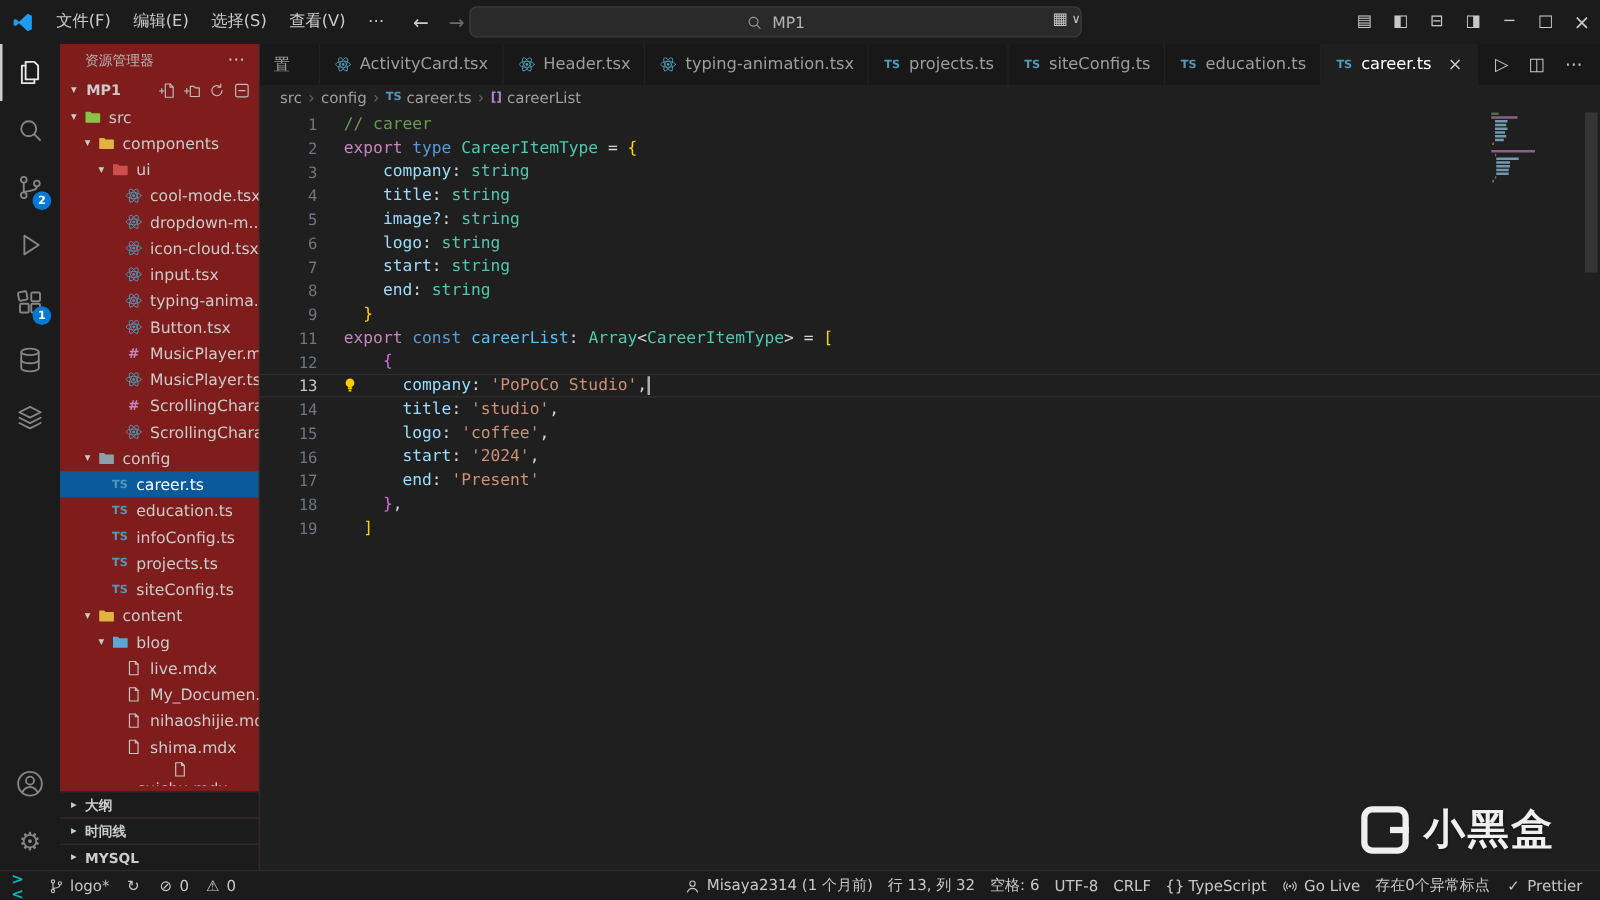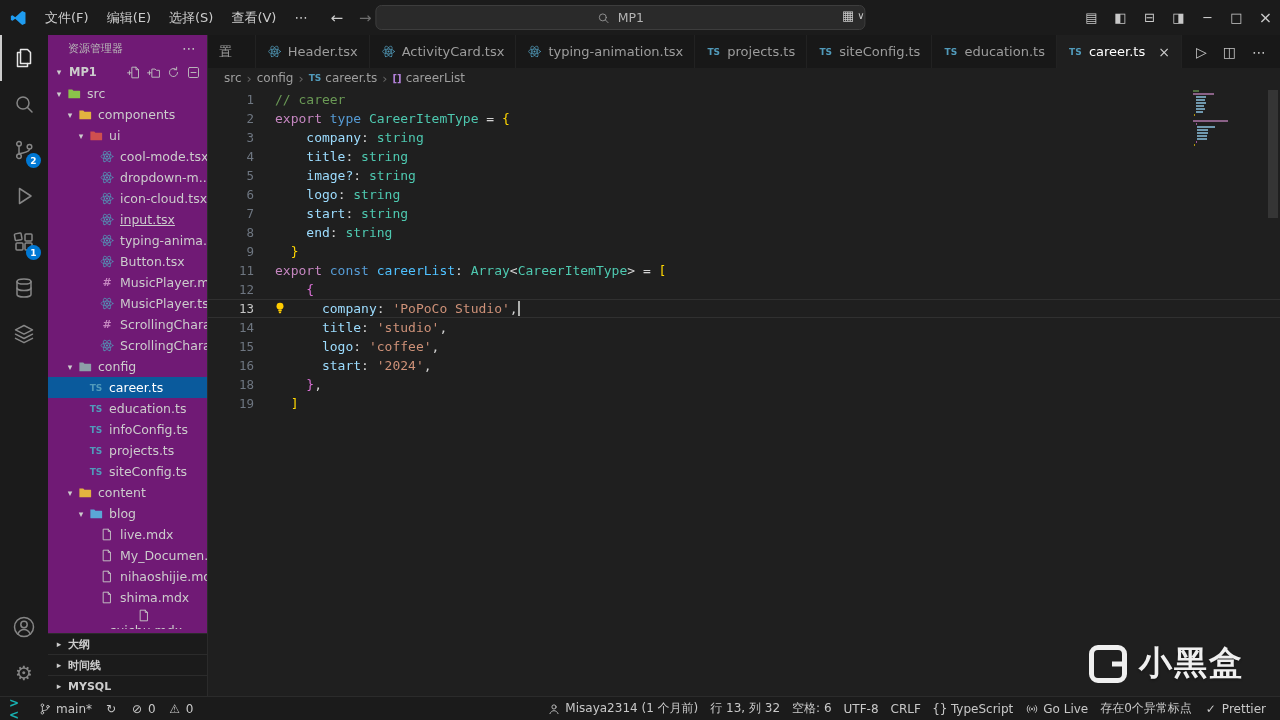--- a/index.html
+++ b/index.html
@@ -37,21 +37,21 @@
   .ab-item { width:48px; height:46px; display:flex; align-items:center; justify-content:center;
     color:#868686; position:relative; font-size:20px; }
   .ab-item.active { color:#e7e7e7; box-shadow:inset 2px 0 0 0 #cccccc; }
   .ab-item .ic { width:24px; height:24px; }
   .badge { position:absolute; right:7px; bottom:5px; min-width:15px; height:15px; border-radius:8px;
     background:var(--accent,#0078d4); color:#fff; font-size:9px; font-weight:bold;
     display:flex; align-items:center; justify-content:center; padding:0 3px; }
   .ab-spacer { flex:1; }
 
   
-  #sidebar { position:absolute; top:35px; left:48px; width:160px; height:661px; background:#701a75;
+  #sidebar { position:absolute; top:35px; left:48px; width:160px; height:661px; background:#7f1d1d;
     border-right:1px solid #2b2b2b; }
   .sb-header { height:26px; display:flex; align-items:center; justify-content:space-between;
     padding:0 10px 0 20px; font-size:11px; color:#b8b8b8; }
   .sb-header .ic { width:16px; height:16px; font-size:14px; color:#c0c0c0; }
   .sb-project { height:22px; display:flex; align-items:center; padding:0 6px 0 4px;
     font-weight:bold; font-size:11.5px; gap:3px; }
   .sb-project .acts { margin-left:auto; display:flex; gap:5px; }
   .sb-project .acts .ic { width:15px; height:15px; color:#bdbdbd; }
   .chev { width:14px; text-align:center; font-size:9px; color:#cccccc; flex:none; }
   #tree { overflow:hidden; }
@@ -329,21 +329,21 @@
         <span class="ic fi" style="color: rgb(81, 154, 186);">
           <svg viewBox="0 0 24 24" style="stroke-width:1.1">
             <circle cx="12" cy="12" r="1.7" style="fill:currentColor;stroke:none"></circle>
             <ellipse cx="12" cy="12" rx="9.5" ry="3.8"></ellipse>
             <ellipse cx="12" cy="12" rx="9.5" ry="3.8" transform="rotate(60 12 12)"></ellipse>
             <ellipse cx="12" cy="12" rx="9.5" ry="3.8" transform="rotate(120 12 12)"></ellipse>
           </svg>
         </span>
         <span class="label">icon-cloud.tsx</span>
       </div>
-      <div class="row" style="padding-left: 37px; text-decoration: underline;">
+      <div class="row" style="padding-left: 37px;">
         <span class="chev"></span>
         <span class="ic fi" style="color: rgb(81, 154, 186);">
           <svg viewBox="0 0 24 24" style="stroke-width:1.1">
             <circle cx="12" cy="12" r="1.7" style="fill:currentColor;stroke:none"></circle>
             <ellipse cx="12" cy="12" rx="9.5" ry="3.8"></ellipse>
             <ellipse cx="12" cy="12" rx="9.5" ry="3.8" transform="rotate(60 12 12)"></ellipse>
             <ellipse cx="12" cy="12" rx="9.5" ry="3.8" transform="rotate(120 12 12)"></ellipse>
           </svg>
         </span>
         <span class="label">input.tsx</span>
@@ -532,32 +532,32 @@
       </div>
       <div class="tab">
         <span class="ic fi" style="color: rgb(81, 154, 186);">
           <svg viewBox="0 0 24 24" style="stroke-width:1.1">
             <circle cx="12" cy="12" r="1.7" style="fill:currentColor;stroke:none"></circle>
             <ellipse cx="12" cy="12" rx="9.5" ry="3.8"></ellipse>
             <ellipse cx="12" cy="12" rx="9.5" ry="3.8" transform="rotate(60 12 12)"></ellipse>
             <ellipse cx="12" cy="12" rx="9.5" ry="3.8" transform="rotate(120 12 12)"></ellipse>
           </svg>
         </span>
+        <span>ActivityCard.tsx</span>
+      </div>
+      <div class="tab">
+        <span class="ic fi" style="color: rgb(81, 154, 186);">
+          <svg viewBox="0 0 24 24" style="stroke-width:1.1">
+            <circle cx="12" cy="12" r="1.7" style="fill:currentColor;stroke:none"></circle>
+            <ellipse cx="12" cy="12" rx="9.5" ry="3.8"></ellipse>
+            <ellipse cx="12" cy="12" rx="9.5" ry="3.8" transform="rotate(60 12 12)"></ellipse>
+            <ellipse cx="12" cy="12" rx="9.5" ry="3.8" transform="rotate(120 12 12)"></ellipse>
+          </svg>
+        </span>
         <span>Header.tsx</span>
-      </div>
-      <div class="tab">
-        <span class="ic fi" style="color: rgb(81, 154, 186);">
-          <svg viewBox="0 0 24 24" style="stroke-width:1.1">
-            <circle cx="12" cy="12" r="1.7" style="fill:currentColor;stroke:none"></circle>
-            <ellipse cx="12" cy="12" rx="9.5" ry="3.8"></ellipse>
-            <ellipse cx="12" cy="12" rx="9.5" ry="3.8" transform="rotate(60 12 12)"></ellipse>
-            <ellipse cx="12" cy="12" rx="9.5" ry="3.8" transform="rotate(120 12 12)"></ellipse>
-          </svg>
-        </span>
-        <span>ActivityCard.tsx</span>
       </div>
       <div class="tab">
         <span class="ic fi" style="color: rgb(81, 154, 186);">
           <svg viewBox="0 0 24 24" style="stroke-width:1.1">
             <circle cx="12" cy="12" r="1.7" style="fill:currentColor;stroke:none"></circle>
             <ellipse cx="12" cy="12" rx="9.5" ry="3.8"></ellipse>
             <ellipse cx="12" cy="12" rx="9.5" ry="3.8" transform="rotate(60 12 12)"></ellipse>
             <ellipse cx="12" cy="12" rx="9.5" ry="3.8" transform="rotate(120 12 12)"></ellipse>
           </svg>
         </span>
@@ -665,20 +665,24 @@
         <span class="ln">14</span>
         <span class="lc"><span class="t-pl">      </span><span class="t-pr">title</span><span class="t-pl">: </span><span class="t-st">'studio'</span><span class="t-pl">,</span></span>
       </div>
       <div class="cl">
         <span class="ln">15</span>
         <span class="lc"><span class="t-pl">      </span><span class="t-pr">logo</span><span class="t-pl">: </span><span class="t-st">'coffee'</span><span class="t-pl">,</span></span>
       </div>
       <div class="cl">
         <span class="ln">16</span>
         <span class="lc"><span class="t-pl">      </span><span class="t-pr">start</span><span class="t-pl">: </span><span class="t-st">'2024'</span><span class="t-pl">,</span></span>
+      </div>
+      <div class="cl">
+        <span class="ln">17</span>
+        <span class="lc"><span class="t-pl">      </span><span class="t-pr">end</span><span class="t-pl">: </span><span class="t-st">'Present'</span></span>
       </div>
       <div class="cl">
         <span class="ln">18</span>
         <span class="lc"><span class="t-pl">    </span><span class="t-b2">}</span><span class="t-pl">,</span></span>
       </div>
       <div class="cl">
         <span class="ln">19</span>
         <span class="lc"><span class="t-pl">  </span><span class="t-b1">]</span></span>
       </div>
     </div>
@@ -713,21 +717,21 @@
       </div>
       <div class="st-item">
         <span class="ic">
           <svg viewBox="0 0 24 24">
             <circle cx="7.5" cy="5.5" r="2.2"></circle>
             <circle cx="7.5" cy="18.5" r="2.2"></circle>
             <circle cx="17" cy="8" r="2.2"></circle>
             <path d="M7.5 7.7v8.6M17 10.2c0 4.6-5 3.6-9.5 5"></path>
           </svg>
         </span>
-        <span class="st-txt">main*</span>
+        <span class="st-txt">logo*</span>
       </div>
       <div class="st-item">
         <span class="ic">↻</span>
       </div>
       <div class="st-item">
         <span class="ic">⊘</span>
         <span class="st-txt">0</span>
       </div>
       <div class="st-item">
         <span class="ic">⚠</span>

